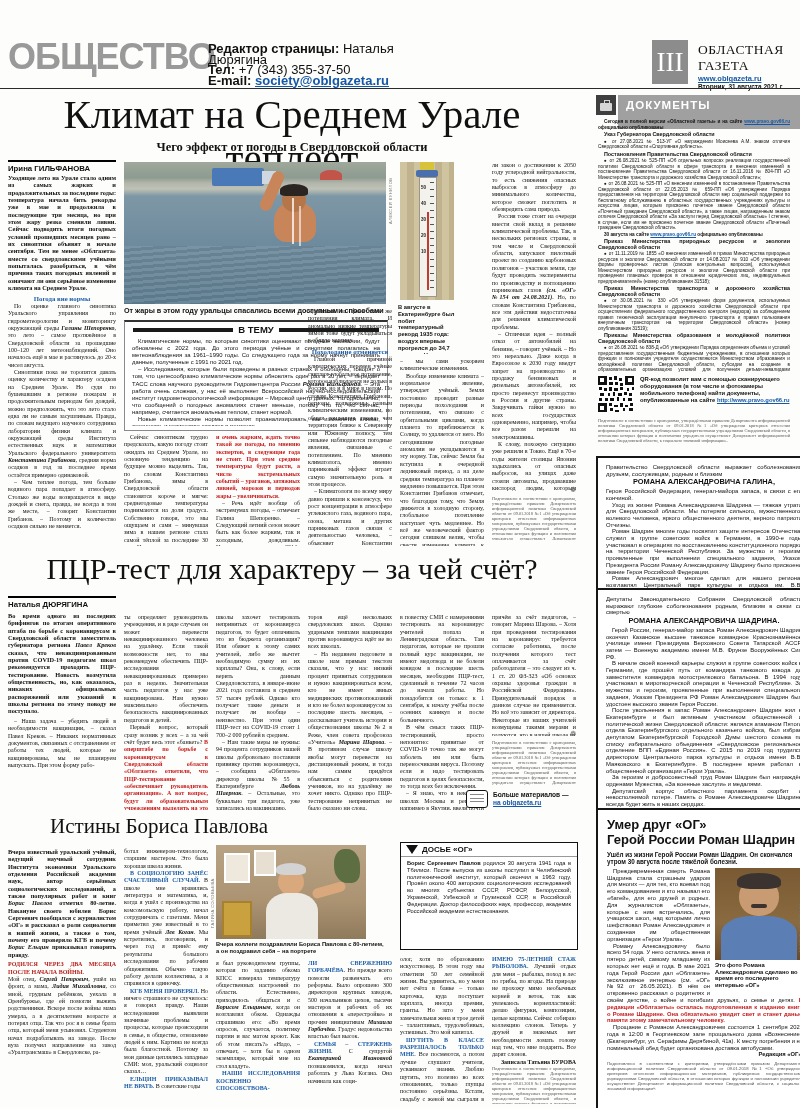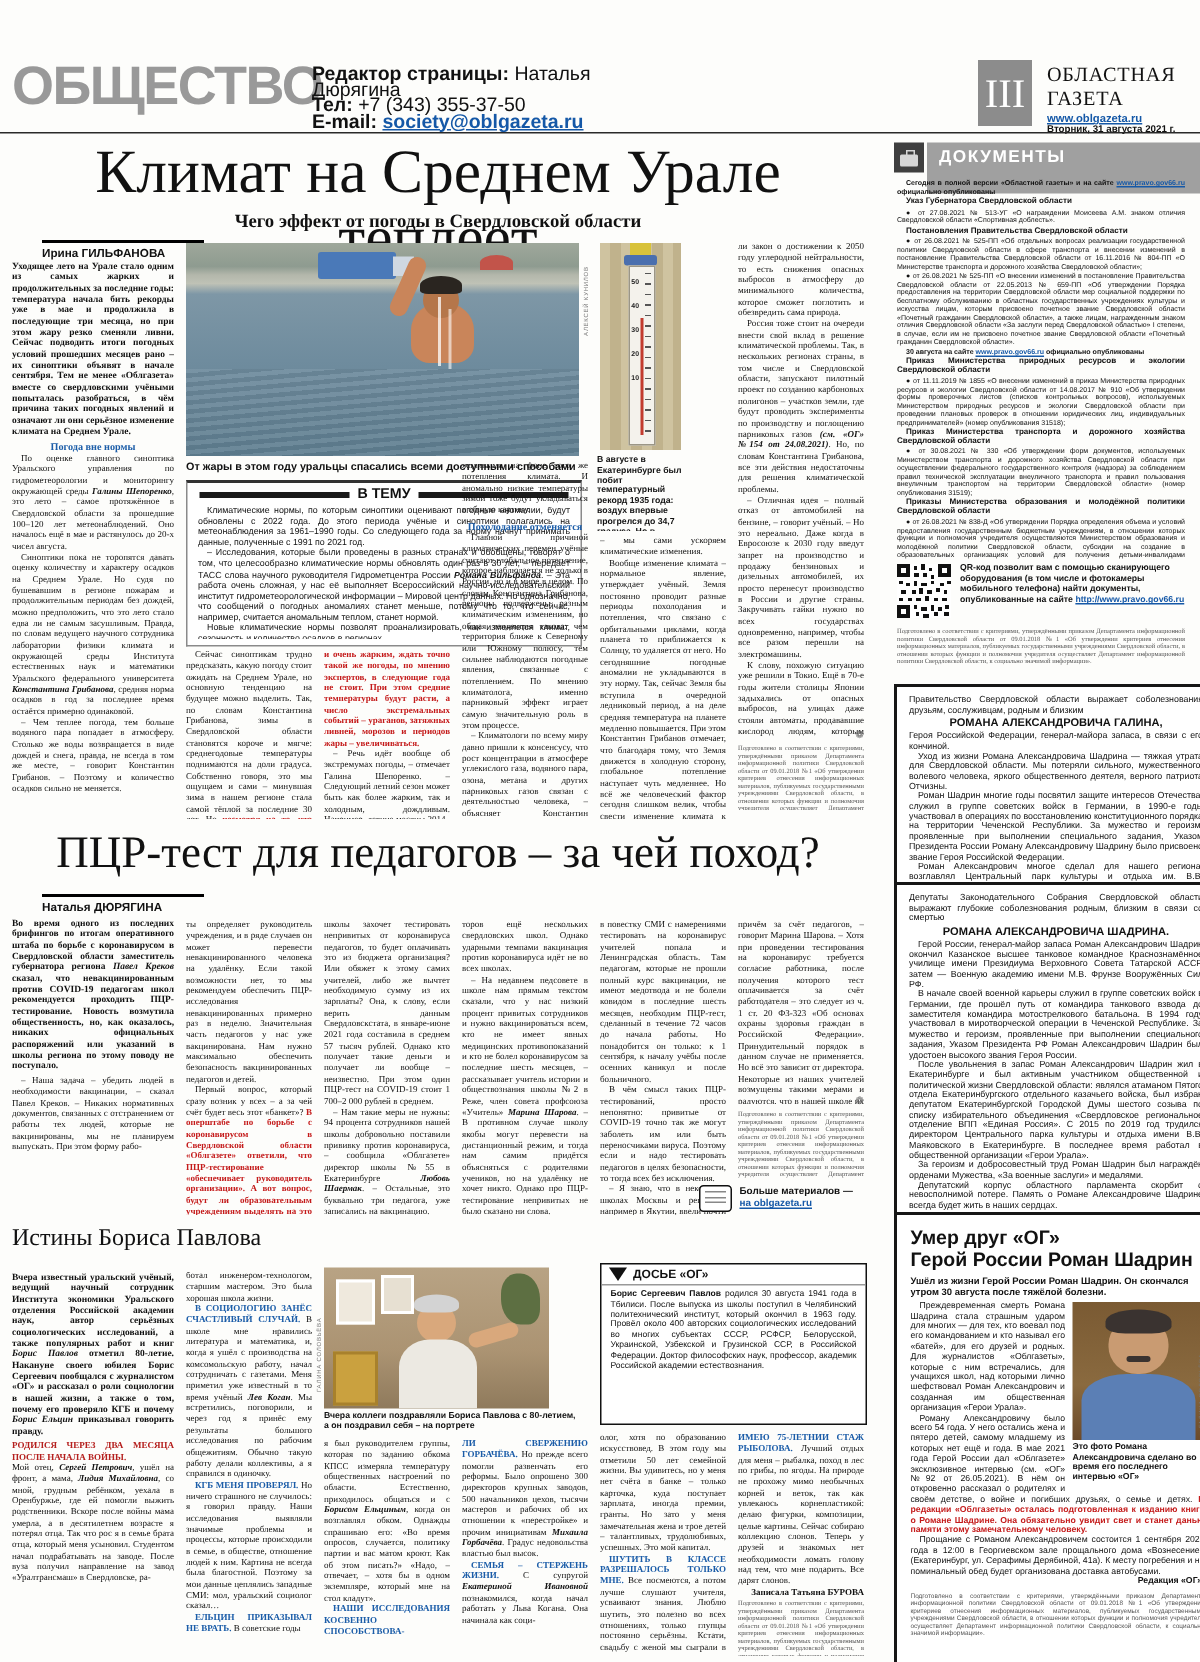--- a/index.html
+++ b/index.html
@@ -13,23 +13,23 @@
   .ed-line .lbl{font-weight:bold;}
   .link{color:#1558a7;font-weight:bold;text-decoration:underline;}
   .roman-box{background:#8c8c8c;color:#fff;text-align:center;font-size:27px;line-height:44px;font-family:"Liberation Serif",serif;}
   .mast-title{font-size:13.5px;letter-spacing:.5px;}
   .mast-site{font-size:7.5px;}
   .mast-date{font-size:6.5px;font-weight:bold;}
   .toprule{border-top:1.6px solid #2a2a2a;}
   
   .h1{font-size:41px;line-height:44px;text-align:center;font-weight:normal;}
   .h1b{font-size:30px;line-height:34px;text-align:center;font-weight:normal;}
-  .h1c{font-size:16px;line-height:28px;text-align:left;font-weight:normal;font-family:Liberation Serif, serif;}
+  .h1c{font-size:21px;line-height:28px;text-align:right;font-weight:normal;font-family:Liberation Serif, serif;}
   .sub{font-size:12.5px;font-weight:bold;text-align:center;}
-  .byline{border-top:2px solid #000;font-family:"Liberation Sans",sans-serif;font-weight:bold;font-size:7.8px;padding-top:2px;margin-left:20px;}
+  .byline{border-top:2px solid #000;font-family:"Liberation Sans",sans-serif;font-weight:bold;font-size:7.8px;padding-top:2px;}
   
   .col{overflow:hidden;text-align:justify;font-size:6px;line-height:7.35px;}
   .col p{margin:0;text-indent:6px;}
   .col p.noind{text-indent:0;}
   .col p.lead{font-weight:bold;text-indent:0;margin-bottom:3px;font-size:6.3px;}
   .col p.h-blue{color:#1c5da8;font-weight:bold;text-align:center;text-indent:0;font-size:6.8px;margin:3px 0 1px;}
   .col p.h-red{color:#b5201e;font-weight:bold;text-indent:0;margin-top:3px;}
   .col p.sig{text-align:right;font-weight:bold;text-indent:0;}
   .col p.foot, .footnote{font-size:4.3px;line-height:5px;color:#555;text-align:justify;}
   .col span.red{color:#c41b1b;font-weight:bold;}
@@ -184,21 +184,21 @@
     </div>
   <div class="abs col" style="left:492px;top:162px;width:84px;height:330px;">
       <p class="noind"><span>ли закон о достижении к 2050 году углеродной нейтральности, то есть снижения опасных выбросов в атмосферу до минимального количества, которое сможет поглотить и обезвредить сама природа.</span></p>
       <p><span>Россия тоже стоит на очереди внести свой вклад в решение климатической проблемы. Так, в нескольких регионах страны, в том числе и Свердловской области, запускают пилотный проект по созданию карбоновых полигонов – участков земли, где будут проводить эксперименты по производству и поглощению парниковых газов </span><span class="bi">(см. «ОГ» №154 от 24.08.2021)</span><span>. Но, по словам Константина Грибанова, все эти действия недостаточны для решения климатической проблемы.</span></p>
       <p><span>– Отличная идея – полный отказ от автомобилей на бензине, – говорит учёный. – Но это нереально. Даже когда в Евросоюзе к 2030 году введут запрет на производство и продажу бензиновых и дизельных автомобилей, их просто перенесут производство в России и другие страны. Закручивать гайки нужно во всех государствах одновременно, например, чтобы все разом перешли на электромашины.</span></p>
       <p><span>К слову, похожую ситуацию уже решили в Токио. Ещё в 70-е годы жители столицы Японии задыхались от опасных выбросов, на улицах даже стояли автоматы, продававшие кислород людям, которым становилось плохо. Но установка устройств для уменьшения выхлопных газов от автомобилей, а также развитие общественного электрического транспорта избавили город не только от загрязнённого воздуха, но и от пробок.</span></p>
     </div>
   <div class="abs col footnote" style="left:492px;top:496px;width:84px;height:44px;">Подготовлено в соответствии с критериями, утверждёнными приказом Департамента информационной политики Свердловской области от 09.01.2018 №1 «Об утверждении критериев отнесения информационных материалов, публикуемых государственными учреждениями Свердловской области, в отношении которых функции и полномочия учредителя осуществляет Департамент информационной политики Свердловской области, к социально значимой информации».</div>
   <div class="abs endmark" style="left:556px;top:486px;width:20px;">❁</div>
 
-  <div class="abs h1b" style="left:0;top:552px;width:584px;">ПЦР-тест для педагогов – за чей поход?</div>
+  <div class="abs h1b" style="left:0;top:552px;width:584px;">ПЦР-тест для характеру – за чей счёт?</div>
   <div class="abs byline" style="left:8px;top:596px;width:108px;">Наталья ДЮРЯГИНА</div>
   <div class="abs col" style="left:8px;top:612px;width:108px;height:198px;">
       <p class="lead"><span>Во время одного из последних брифингов по итогам оперативного штаба по борьбе с коронавирусом в Свердловской области заместитель губернатора региона </span><span class="bi">Павел Креков</span><span> сказал, что невакцинированным против COVID-19 педагогам школ рекомендуется проходить ПЦР-тестирование. Новость возмутила общественность, но, как оказалось, никаких официальных распоряжений или указаний в школы региона по этому поводу не поступало.</span></p>
       <p><span>– Наша задача – убедить людей в необходимости вакцинации, – сказал Павел Креков. – Никаких нормативных документов, связанных с отстранением от работы тех людей, которые не вакцинированы, мы не планируем выпускать. При этом форму рабо-</span></p>
     </div>
   <div class="abs col" style="left:124px;top:614px;width:84px;height:196px;">
       <p class="noind"><span>ты определяет руководитель учреждения, и в ряде случаев он может перевести невакцинированного человека на удалёнку. Если такой возможности нет, то мы рекомендуем обеспечить ПЦР-исследования невакцинированных примерно раз в неделю. Значительная часть педагогов у нас уже вакцинирована. Нам нужно максимально обеспечить безопасность вакцинированных педагогов и детей.</span></p>
       <p><span>Первый вопрос, который сразу возник у всех – а за чей счёт будет весь этот «банкет»? </span><span class="red">В оперштабе по борьбе с коронавирусом в Свердловской области «Облгазете» ответили, что ПЦР-тестирование «обеспечивает руководитель организации». А вот вопрос, будут ли образовательным учреждениям выделять на это дополнительные деньги, проигнорировали.</span></p>
     </div>
   <div class="abs col" style="left:216px;top:614px;width:84px;height:196px;">

